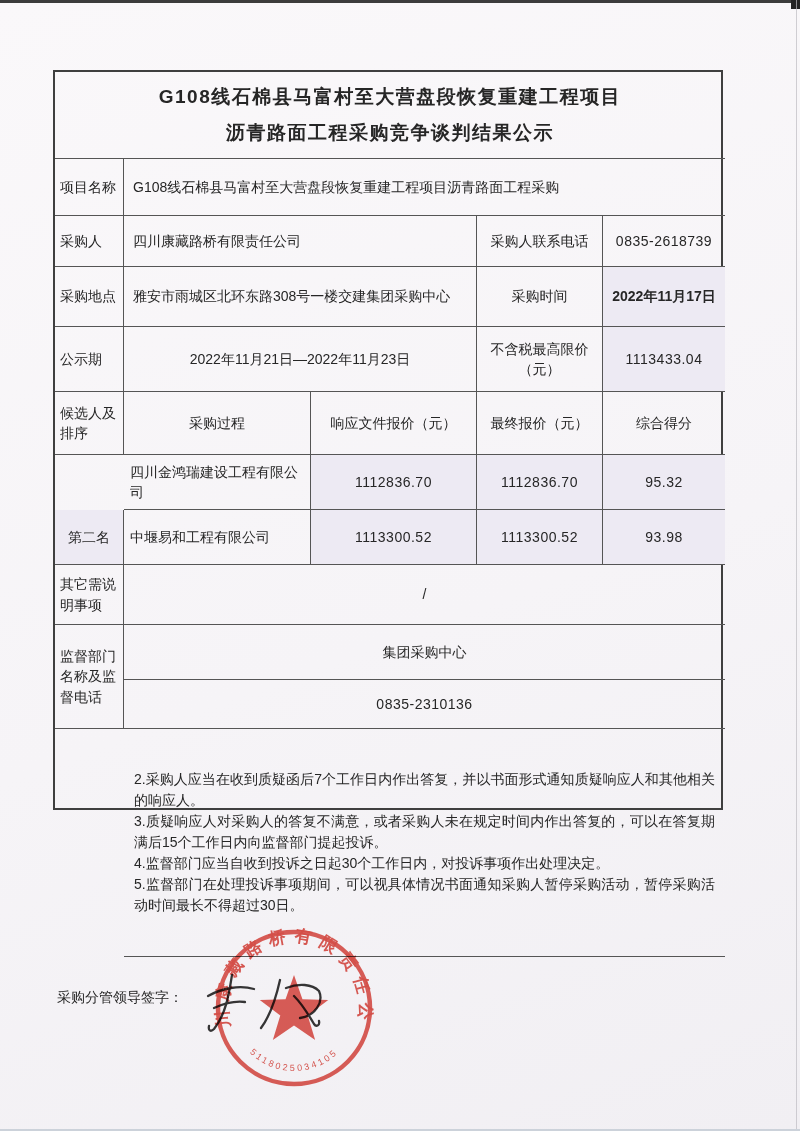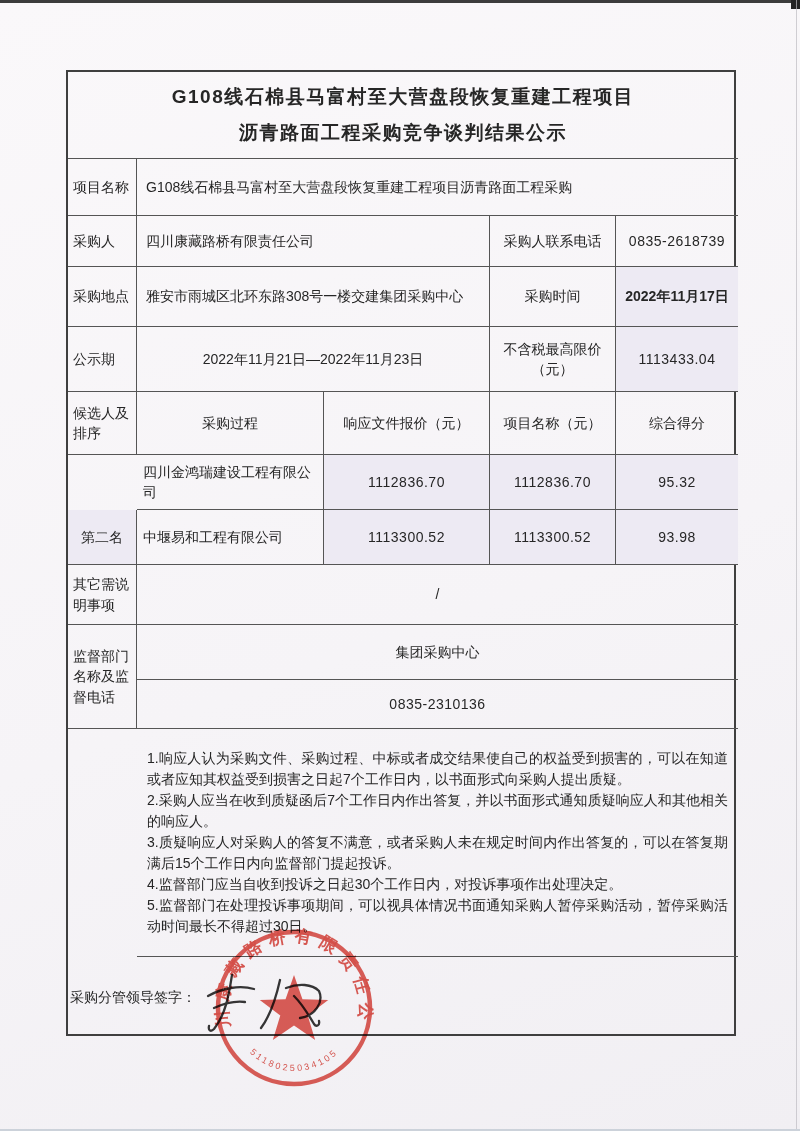--- a/index.html
+++ b/index.html
@@ -20,21 +20,21 @@
   .scan-page{
     position:absolute;inset:0;
     background:linear-gradient(160deg,#faf8fa 0%,#f6f4f7 55%,#f1eff3 100%);
   }
   .top-edge{position:absolute;left:0;top:0;width:100%;height:3px;background:#3c3c3c;}
   .corner-mark{position:absolute;right:0;top:0;width:9px;height:9px;background:#242424;}
   .right-edge{position:absolute;right:3px;top:0;width:1px;height:100%;background:#bdbcc2;opacity:.7;}
   .bottom-edge{position:absolute;left:0;bottom:0;width:100%;height:2px;background:#ccd2da;}
 
   .doc-table{
-    position:absolute;left:66px;top:70px;width:670px;height:966px;
+    position:absolute;left:53px;top:70px;width:670px;height:740px;
     display:grid;
     grid-template-columns:69px 187px 166px 126px 122px;
     grid-template-rows:87px 57px 51px 60px 65px 63px 55px 55px 60px 55px 49px 228px 81px;
     border:2px solid var(--line-dark);
     font-size:14px;
   }
   .c{
     border-right:1px solid var(--line);
     border-bottom:1px solid var(--line);
     display:flex;align-items:center;
@@ -90,21 +90,21 @@
     <div class="c lastcol center tint" style="grid-column:5;grid-row:4;font-weight:bold;">2022年11月17日</div>
 
     <div class="c" style="grid-column:1;grid-row:5;">公示期</div>
     <div class="c center" style="grid-column:2/4;grid-row:5;">2022年11月21日—2022年11月23日</div>
     <div class="c center" style="grid-column:4;grid-row:5;">不含税最高限价（元）</div>
     <div class="c lastcol center tint num" style="grid-column:5;grid-row:5;">1113433.04</div>
 
     <div class="c" style="grid-column:1;grid-row:6;">候选人及排序</div>
     <div class="c center" style="grid-column:2;grid-row:6;">采购过程</div>
     <div class="c center" style="grid-column:3;grid-row:6;">响应文件报价（元）</div>
-    <div class="c center" style="grid-column:4;grid-row:6;">项目名称（元）</div>
+    <div class="c center" style="grid-column:4;grid-row:6;">最终报价（元）</div>
     <div class="c lastcol center" style="grid-column:5;grid-row:6;">综合得分</div>
 
     <div class="c value-left" style="grid-column:2;grid-row:7;padding-left:6px;">四川金鸿瑞建设工程有限公司</div>
     <div class="c center tint num" style="grid-column:3;grid-row:7;">1112836.70</div>
     <div class="c center tint num" style="grid-column:4;grid-row:7;">1112836.70</div>
     <div class="c lastcol center tint num" style="grid-column:5;grid-row:7;">95.32</div>
 
     <div class="c center tint" style="grid-column:1;grid-row:8;">第二名</div>
     <div class="c value-left" style="grid-column:2;grid-row:8;padding-left:6px;">中堰易和工程有限公司</div>
     <div class="c center tint num" style="grid-column:3;grid-row:8;">1113300.52</div>
@@ -112,21 +112,20 @@
     <div class="c lastcol center tint num" style="grid-column:5;grid-row:8;">93.98</div>
 
     <div class="c" style="grid-column:1;grid-row:9;">其它需说明事项</div>
     <div class="c lastcol center" style="grid-column:2/-1;grid-row:9;">/</div>
 
     <div class="c" style="grid-column:1;grid-row:10/span 2;">监督部门名称及监督电话</div>
     <div class="c lastcol center" style="grid-column:2/-1;grid-row:10;">集团采购中心</div>
     <div class="c lastcol center num" style="grid-column:2/-1;grid-row:11;">0835-2310136</div>
 
     <div class="c lastcol obj-cell" style="grid-column:2/-1;grid-row:12;">
-      <p>1.响应人认为采购文件、采购过程、中标或者成交结果使自己的权益受到损害的，可以在知道或者应知其权益受到损害之日起7个工作日内，以书面形式向采购人提出质疑。</p>
       <p>2.采购人应当在收到质疑函后7个工作日内作出答复，并以书面形式通知质疑响应人和其他相关的响应人。</p>
       <p>3.质疑响应人对采购人的答复不满意，或者采购人未在规定时间内作出答复的，可以在答复期满后15个工作日内向监督部门提起投诉。</p>
       <p>4.监督部门应当自收到投诉之日起30个工作日内，对投诉事项作出处理决定。</p>
       <p>5.监督部门在处理投诉事项期间，可以视具体情况书面通知采购人暂停采购活动，暂停采购活动时间最长不得超过30日。</p>
     </div>
 
     <div class="c lastcol lastrow sig-cell" style="grid-column:1/-1;grid-row:13;">
       <span>采购分管领导签字：</span>
     </div>
   </div>

